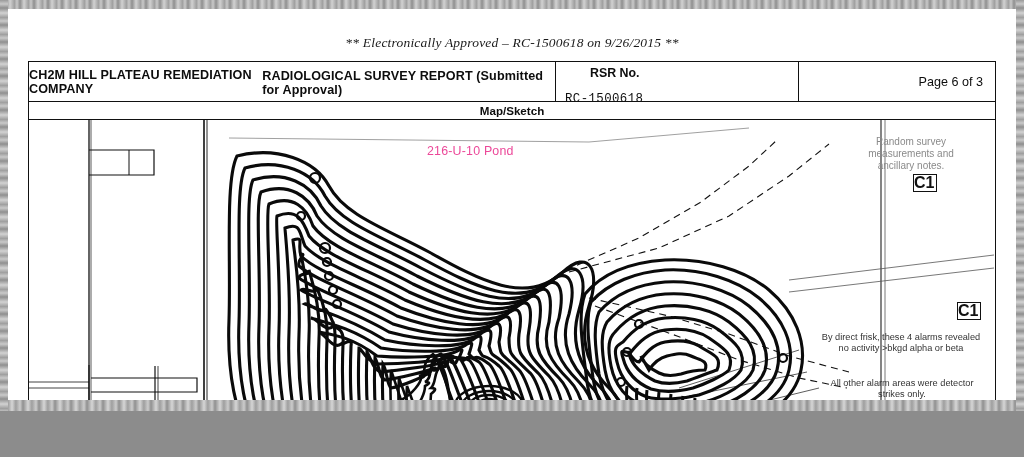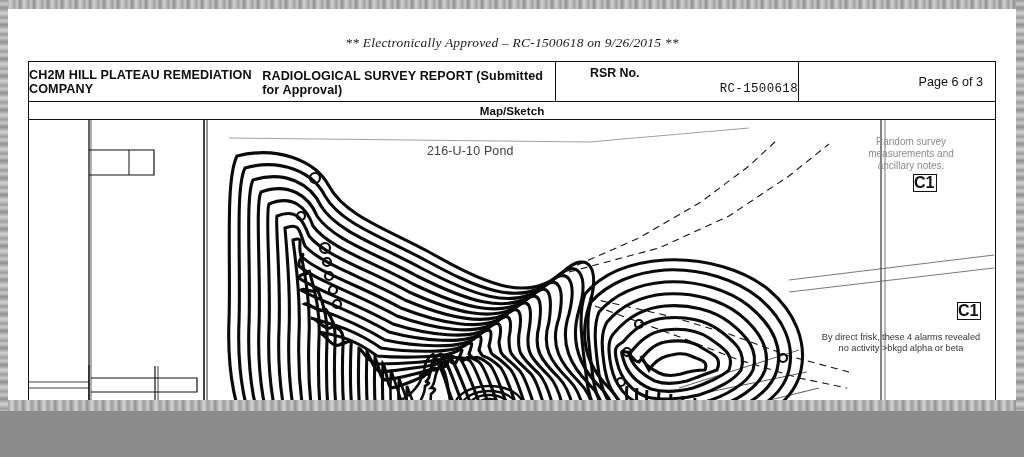--- a/index.html
+++ b/index.html
@@ -118,23 +118,22 @@
   .hdr-rsr .lbl {
     font-weight: bold;
     font-size: 12.4px;
     color: #0d0d0d;
     margin-left: 25px;
   }
   .hdr-rsr .val {
     font-family: "Liberation Mono", monospace;
     font-size: 12.4px;
     color: #111;
-    margin-top: 2px;
+    margin-top: 12px;
     letter-spacing: 0.4px;
-    text-align: right;
   }
   .hdr-page {
     flex: 1 1 auto;
     box-sizing: border-box;
     display: flex;
     align-items: center;
     justify-content: flex-end;
     padding-right: 12px;
     font-size: 12.6px;
     color: #0d0d0d;
@@ -159,21 +158,21 @@
     overflow: hidden;
     background: #fff;
   }
   .sketch svg { display: block; }
 
   .lbl-pond {
     position: absolute;
     left: 398px;
     top: 24px;
     font-size: 12.4px;
-    color: #404040;
+    color: #ec4899;
     letter-spacing: 0.2px;
   }
   .note {
     position: absolute;
     font-family: "Liberation Sans", sans-serif;
     color: #2c2c2c;
     line-height: 1.22;
     text-align: center;
   }
   .note-faint {
@@ -451,20 +450,21 @@
             </g>
           </g>
         </svg>
 
         <div class="lbl-pond">216-U-10 Pond</div>
 
         <div class="note note-faint">Random survey measurements and ancillary notes.</div>
 
         <div class="note note-frisk">By direct frisk, these 4 alarms revealed no activity &gt;bkgd alpha or beta</div>
 
+        <div class="note note-alarm">All other alarm areas were detector strikes only.</div>
 
         <div class="cbox cbox-1">C1</div>
         <div class="cbox cbox-2">C1</div>
 
       </div>
     </div>
   </div>
 </div>
 
 </body></html>

